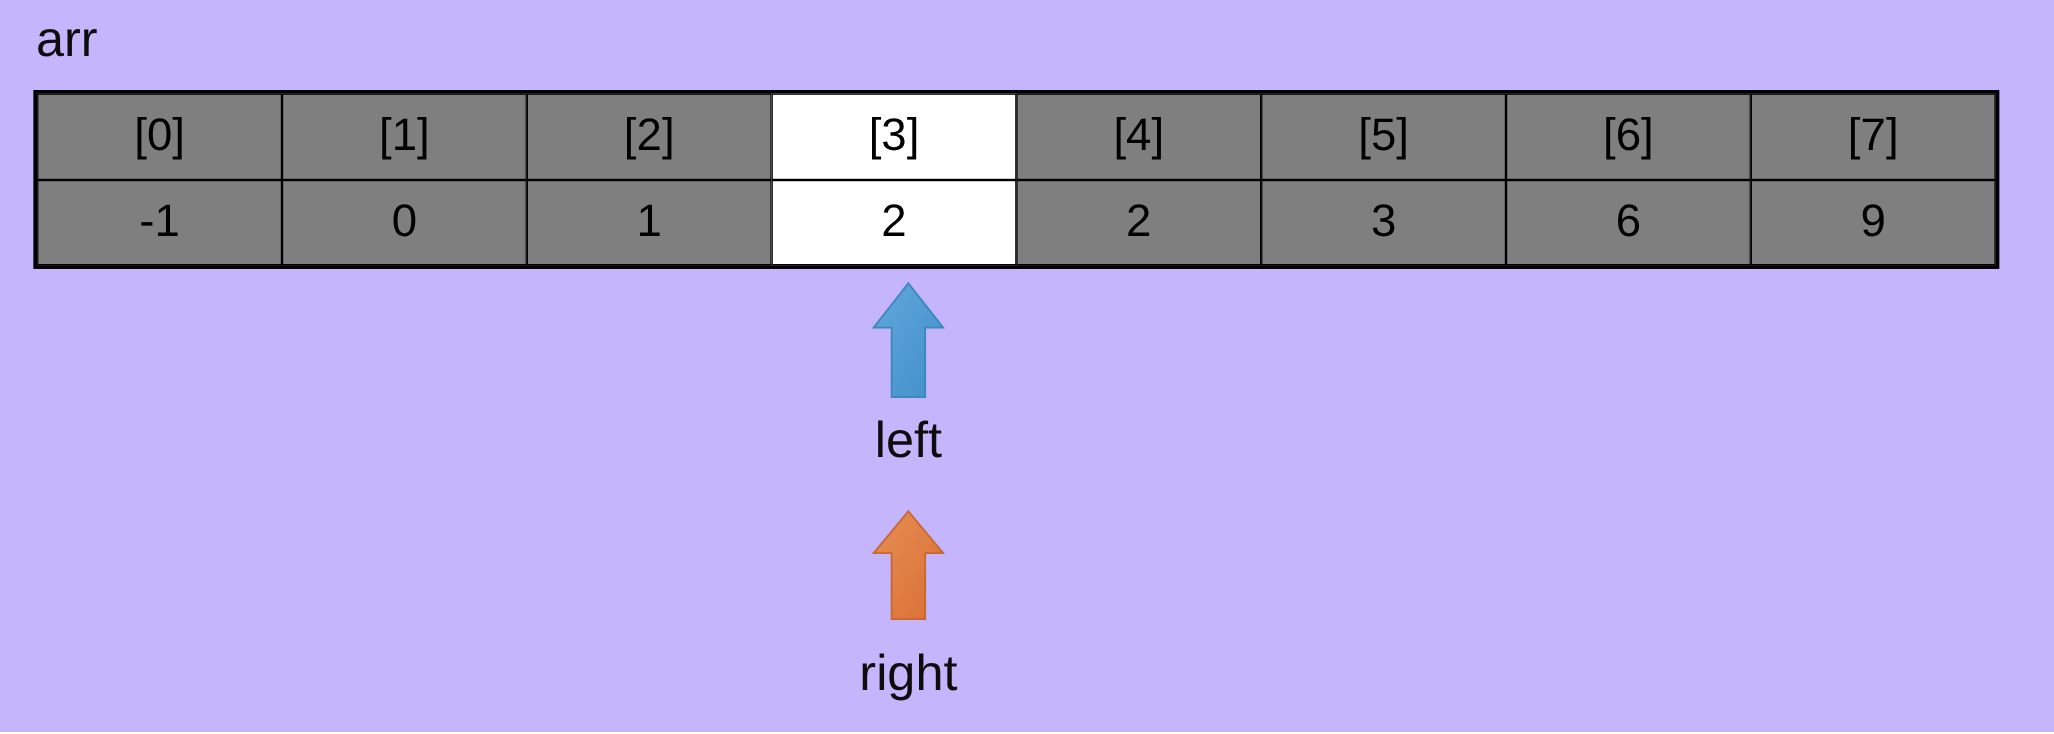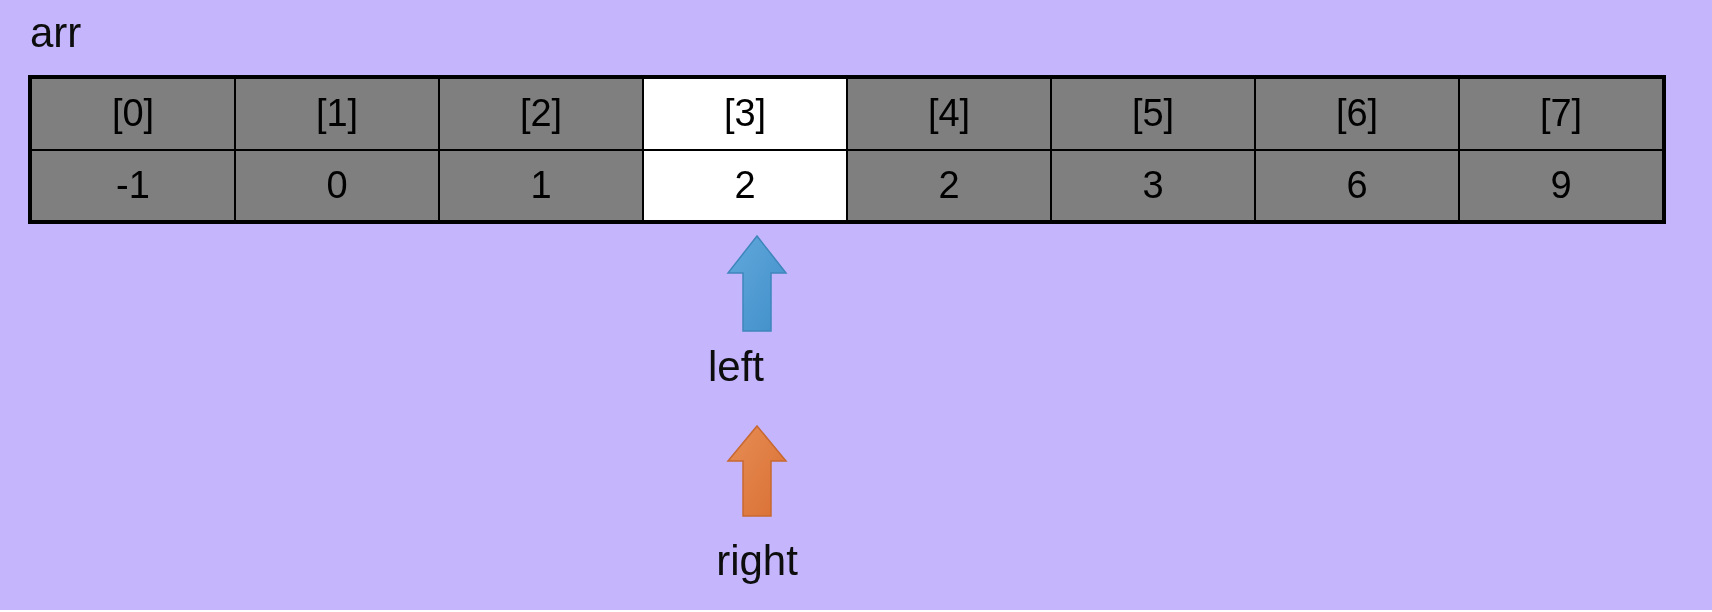--- a/index.html
+++ b/index.html
@@ -53,21 +53,21 @@
   .arrow-right-pos { left: 726px; top: 424px; }
 
   .pointer-label {
     position: absolute;
     width: 240px;
     text-align: center;
     font-size: 42px;
     line-height: 46px;
     color: #0d0d0d;
   }
-  .label-left-pos  { left: 616px; top: 344px; }
+  .label-left-pos  { left: 637px; top: 344px; }
   .label-right-pos { left: 637px; top: 538px; }
 </style>
 </head>
 <body>
 
 <div class="canvas">
 
   <div class="arr-label">arr</div>
 
   <div class="array-table" id="array-table">

